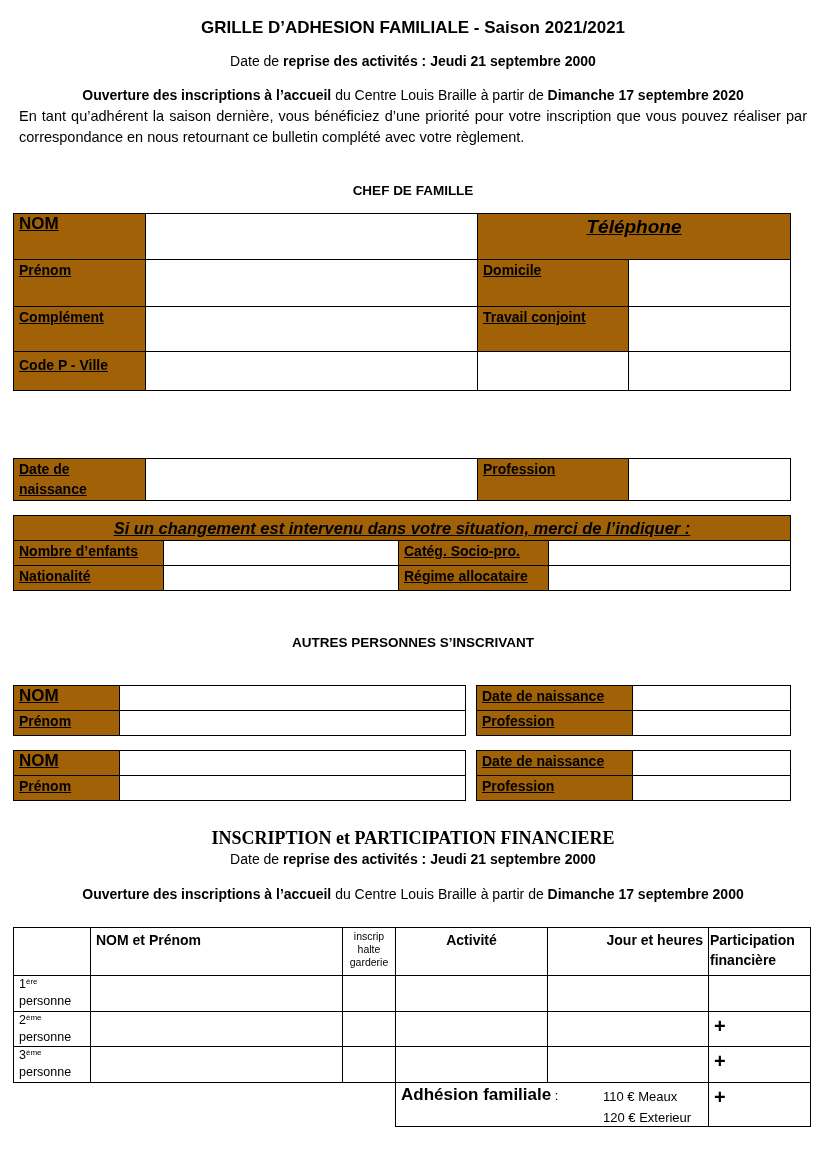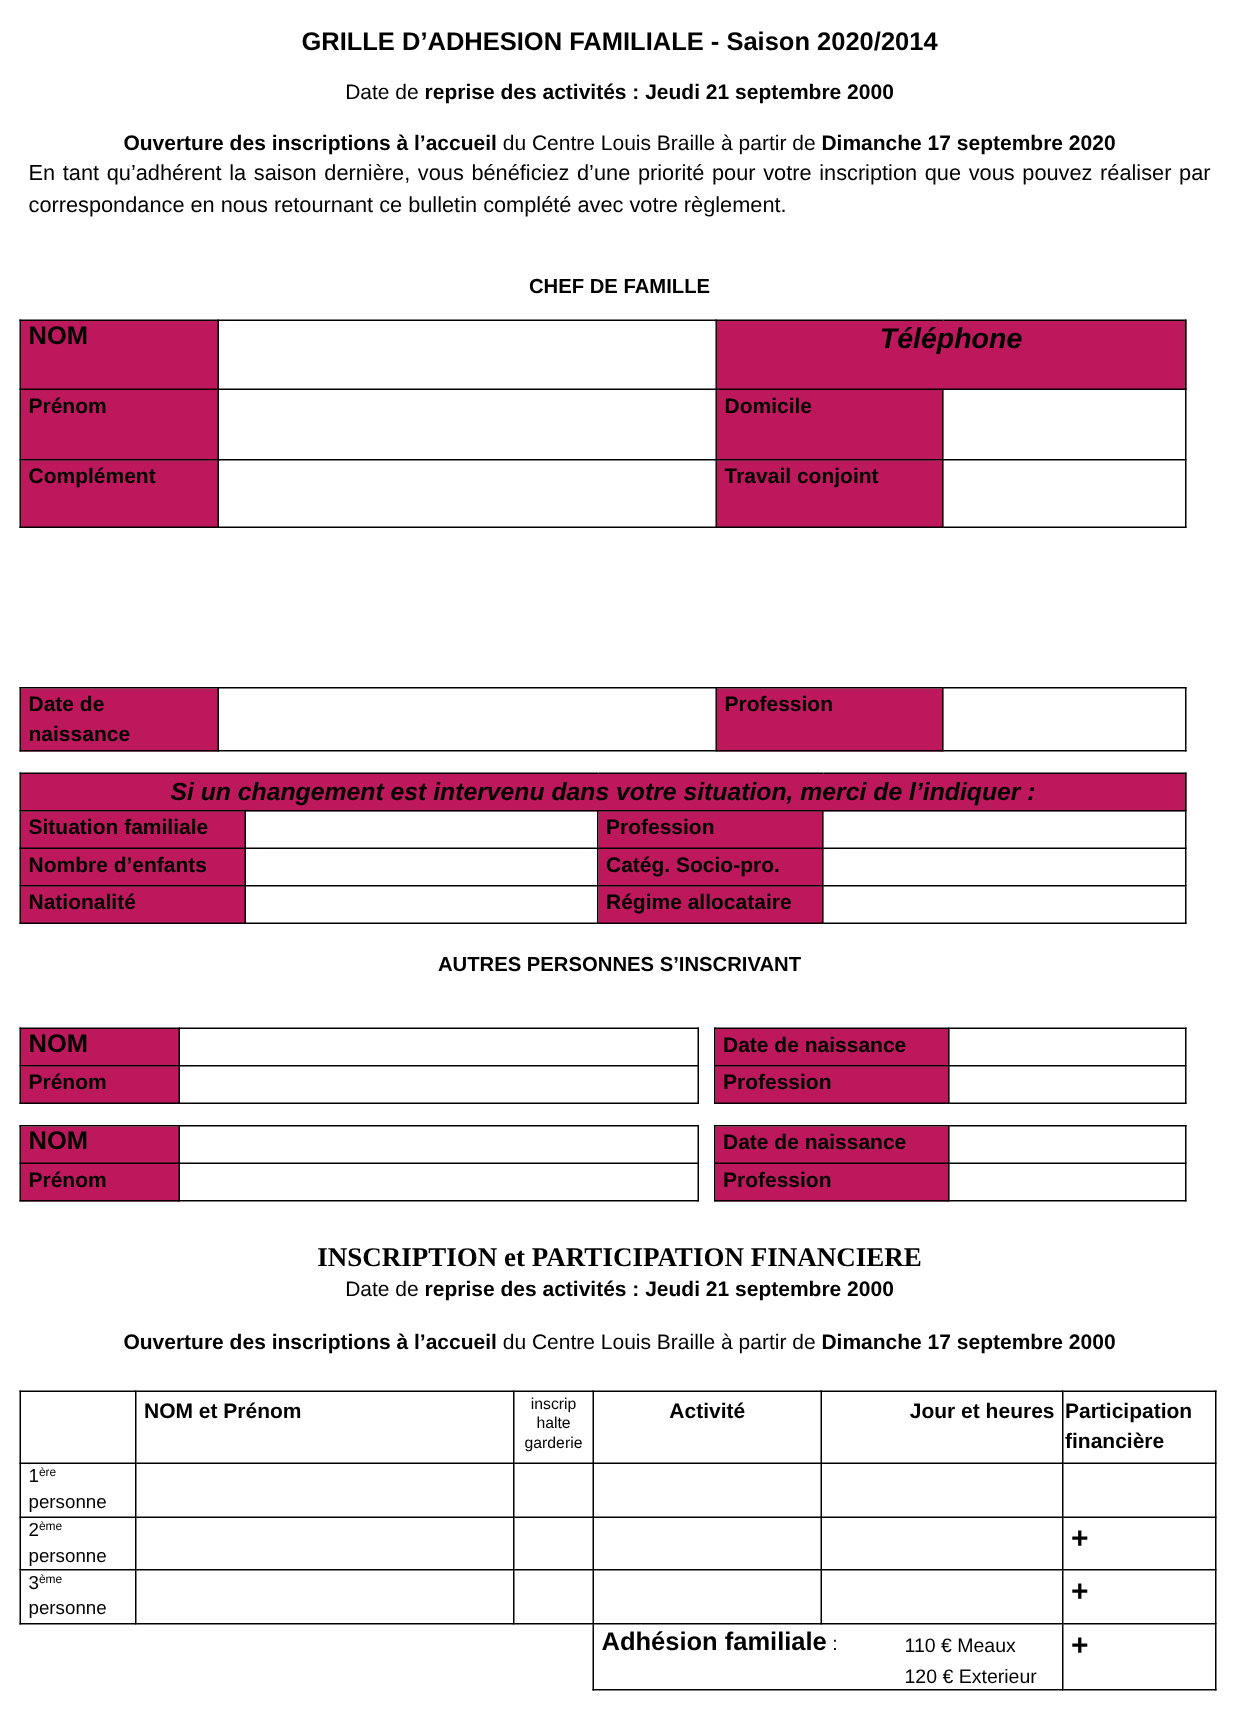--- a/index.html
+++ b/index.html
@@ -7,33 +7,33 @@
          font-family: "Liberation Sans", sans-serif; color: #000; }
   .abs { position: absolute; }
   .center { text-align: center; left: 0; width: 826px; }
   .title { top: 18px; font-size: 17px; font-weight: bold; }
   .line { font-size: 14px; }
   b { font-weight: bold; }
   .para { left: 19px; width: 788px; top: 106px; font-size: 14.5px; line-height: 21px; text-align: justify; text-align-last: left; }
   .sec { font-size: 13.5px; font-weight: bold; }
   table { border-collapse: collapse; position: absolute; table-layout: fixed; }
   td { border: 1.3px solid #000; padding: 0 5px; vertical-align: top; font-size: 14px; font-weight: bold; line-height: 20px; }
-  td.g { background: #be185d; }
+  td.g { background: #a16207; text-decoration: underline; }
   td.w { background: #fff; }
   .big { font-size: 17px; }
   .ital { font-style: italic; }
   .tel { font-size: 19px; font-style: italic; text-align: center; padding-top: 3px; }
   .norm { font-weight: normal; }
   sup { font-size: 8px; vertical-align: top; line-height: 12px; }
   .plus { font-size: 20px; font-weight: bold; padding-top: 4px; }
 </style>
 </head>
 <body>
 
-<div class="abs center title">GRILLE D’ADHESION FAMILIALE - Saison 2020/2014</div>
+<div class="abs center title">GRILLE D’ADHESION FAMILIALE - Saison 2021/2021</div>
 <div class="abs center line" style="top:53px;">
   <span>Date de </span><b>reprise des activités</b><b> : </b><b>Jeudi 21 septembre 2000</b>
 </div>
 <div class="abs center line" style="top:87px;">
   <b>Ouverture des inscriptions à l’accueil</b><span> du Centre Louis Braille à partir de </span><b>Dimanche 17 septembre 2020</b>
 </div>
 <div class="abs para">En tant qu’adhérent la saison dernière, vous bénéficiez d’une priorité pour votre inscription que vous pouvez réaliser par correspondance en nous retournant ce bulletin complété avec votre règlement.</div>
 
 <div class="abs center sec" style="top:183px;">CHEF DE FAMILLE</div>
 
@@ -55,20 +55,26 @@
     <td class="w"></td>
     <td class="g">Domicile</td>
     <td class="w"></td>
   </tr>
   <tr style="height:45px;">
     <td class="g">Complément</td>
     <td class="w"></td>
     <td class="g">Travail conjoint</td>
     <td class="w"></td>
   </tr>
+  <tr style="height:39px;">
+    <td class="g" style="padding-top:3px;">Code P - Ville</td>
+    <td class="w"></td>
+    <td class="w"></td>
+    <td class="w"></td>
+  </tr>
 </tbody>
   </table>
 
 <table style="left:13px; top:458px; width:777px;">
   <colgroup>
       <col style="width:132px">
       <col style="width:332px">
       <col style="width:151px">
       <col style="width:162px">
     </colgroup>
@@ -85,26 +91,20 @@
 <table style="left:13px; top:515px; width:777px;">
   <colgroup>
       <col style="width:150px">
       <col style="width:235px">
       <col style="width:150px">
       <col style="width:242px">
     </colgroup>
   <tbody>
       <tr style="height:25px;">
     <td class="g ital" colspan="4" style="text-align:center; font-size:16.5px; line-height:24px;">Si un changement est intervenu dans votre situation, merci de l’indiquer :</td>
-  </tr>
-  <tr style="height:25px;">
-    <td class="g">Situation familiale</td>
-    <td class="w"></td>
-    <td class="g">Profession</td>
-    <td class="w"></td>
   </tr>
   <tr style="height:25px;">
     <td class="g">Nombre d’enfants</td>
     <td class="w"></td>
     <td class="g">Catég. Socio-pro.</td>
     <td class="w"></td>
   </tr>
   <tr style="height:25px;">
     <td class="g">Nationalité</td>
     <td class="w"></td>

